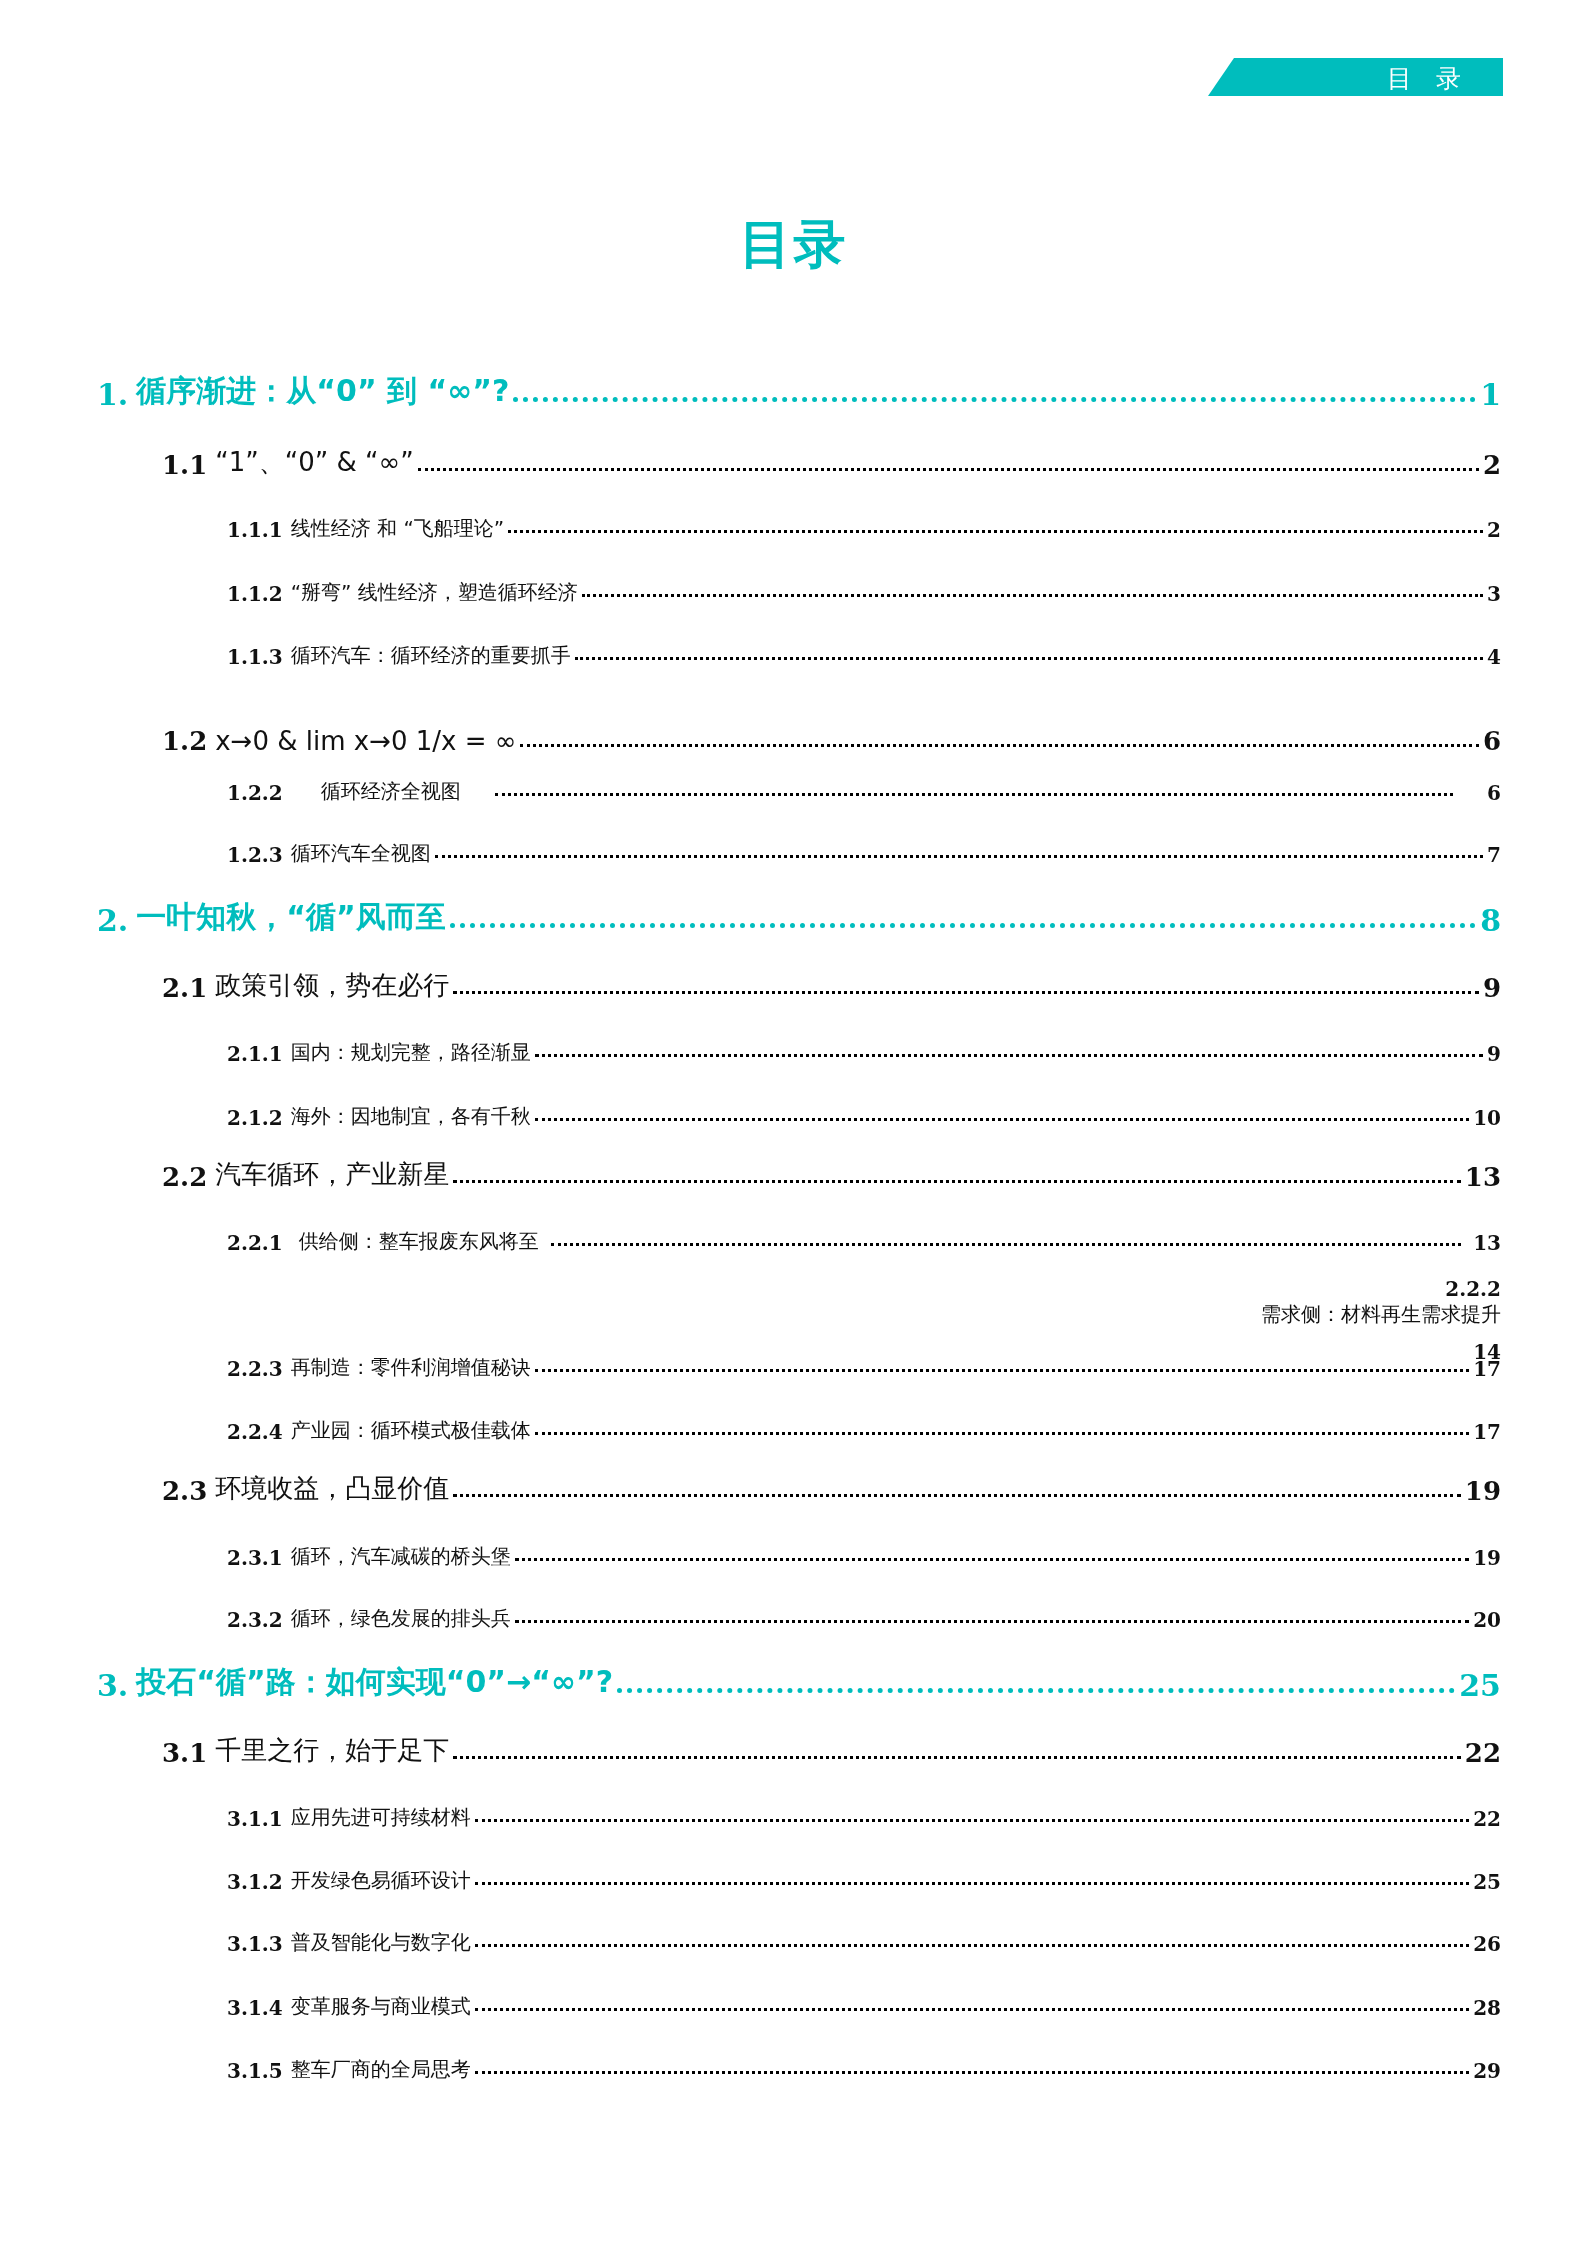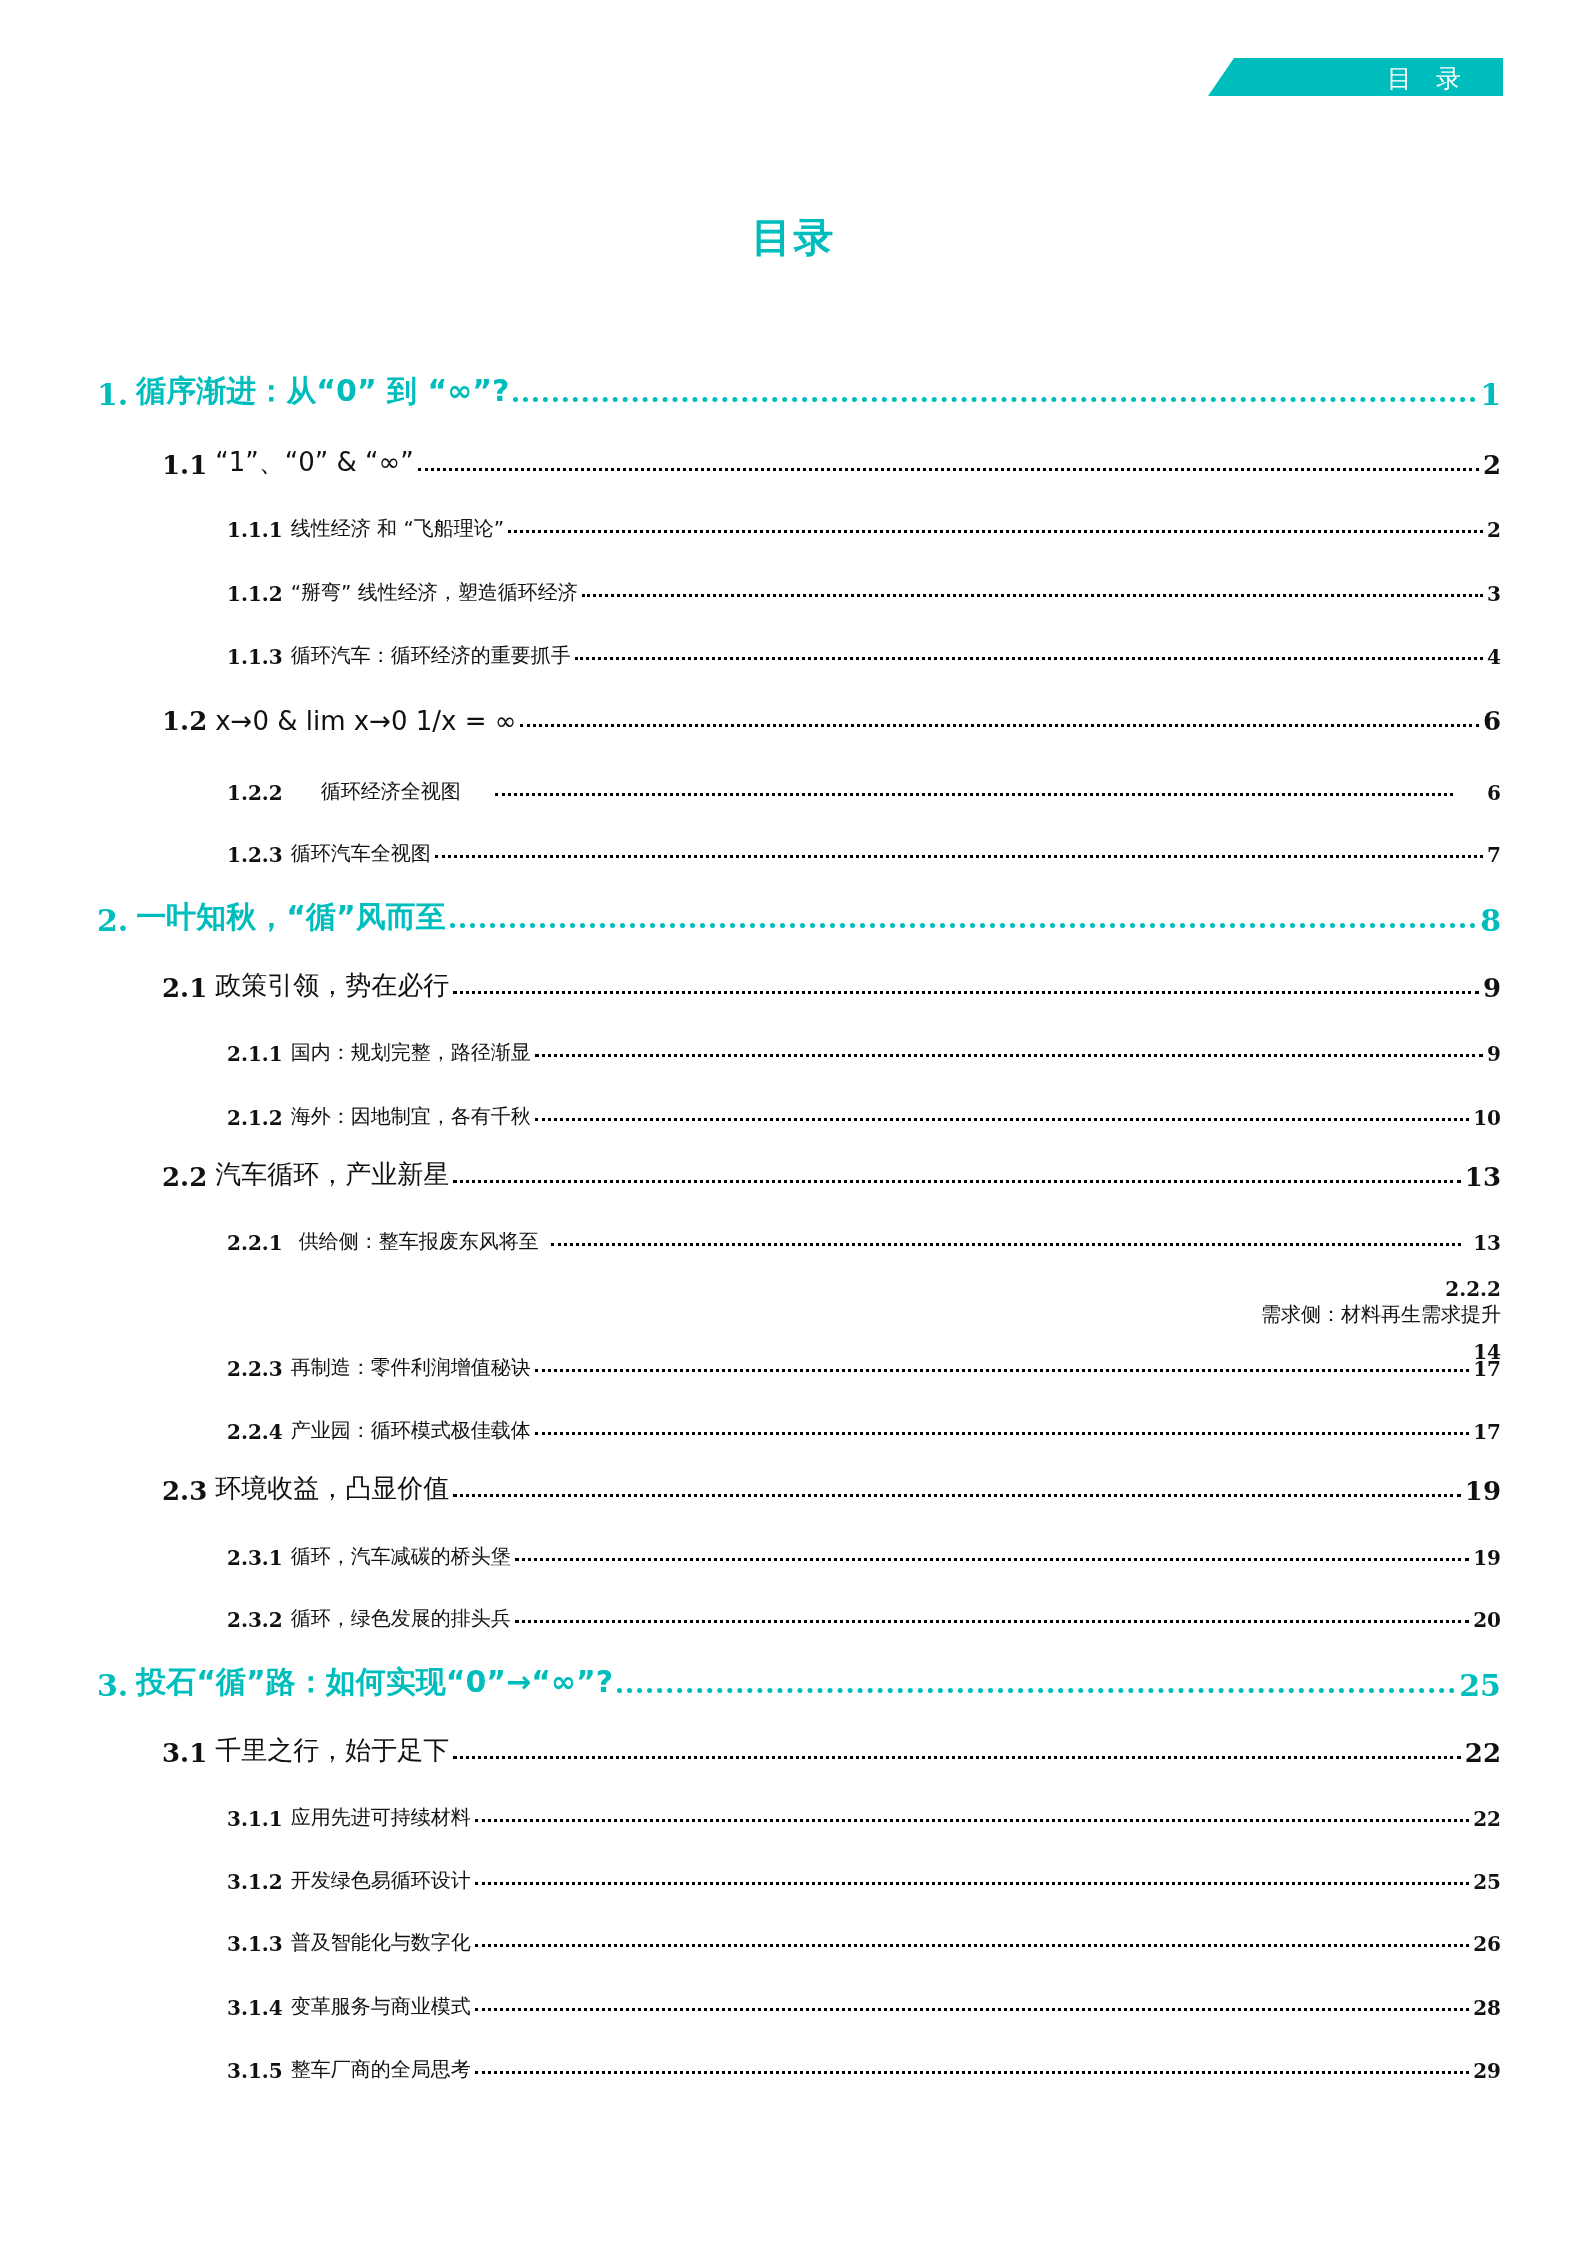--- a/index.html
+++ b/index.html
@@ -1,19 +1,19 @@
 <!DOCTYPE html>
 <html><head>
 <meta charset="utf-8">
 <style>
   html,body{margin:0;padding:0;background:#fff;}
   body{width:1587px;height:2245px;position:relative;overflow:hidden;font-family:"DejaVu Sans",sans-serif;}
   .banner{position:absolute;left:1208px;top:58px;width:295px;height:38px;background:#00BDBD;clip-path:polygon(26px 0,100% 0,100% 100%,0 100%);}
   .banner span{position:absolute;right:34px;top:4px;color:#fff;font-size:25px;letter-spacing:8px;}
-  .title{position:absolute;left:0;width:1587px;top:210px;text-align:center;color:#00BDBD;font-size:40px;font-weight:bold;letter-spacing:2px;}
+  .title{position:absolute;left:0;width:1587px;top:210px;text-align:center;color:#00BDBD;font-size:52px;font-weight:bold;letter-spacing:2px;}
   .toc-row{position:absolute;display:flex;align-items:flex-end;right:86px;height:40px;}
   .toc-row .num{font-family:"DejaVu Serif",serif;font-weight:bold;white-space:nowrap;}
   .toc-row .text{white-space:nowrap;margin-left:8px;}
   .toc-row .leader{flex:1;border-bottom:3px dotted #000;margin:0 4px 9px 4px;}
   .toc-row .page{font-family:"DejaVu Serif",serif;font-weight:bold;white-space:nowrap;}
   .l1{color:#00BDBD;font-size:30px;left:97px;}
   .l1 .leader{border-bottom:5px dotted #00BDBD;margin-bottom:10px;}
   .l1 .text{font-weight:bold;}
   .l2{color:#111;font-size:26px;left:162px;}
   .l3{color:#111;font-size:20px;left:227px;}
@@ -51,21 +51,21 @@
       <span class="text">“掰弯” 线性经济，塑造循环经济</span>
       <span class="leader"></span>
       <span class="page">3</span>
     </div>
     <div class="toc-row l3" style="top: 629px;">
       <span class="num">1.1.3</span>
       <span class="text">循环汽车：循环经济的重要抓手</span>
       <span class="leader"></span>
       <span class="page">4</span>
     </div>
-    <div class="toc-row l2" style="top: 696px;">
+    <div class="toc-row l2" style="top: 716px;">
       <span class="num">1.2</span>
       <span class="text">x→0 &amp; lim x→0 1/x = ∞</span>
       <span class="leader"></span>
       <span class="page">6</span>
     </div>
     <div class="toc-row l3" style="top: 765px; gap: 30px;">
       <span class="num">1.2.2</span>
       <span class="text">循环经济全视图</span>
       <span class="leader"></span>
       <span class="page">6</span>

